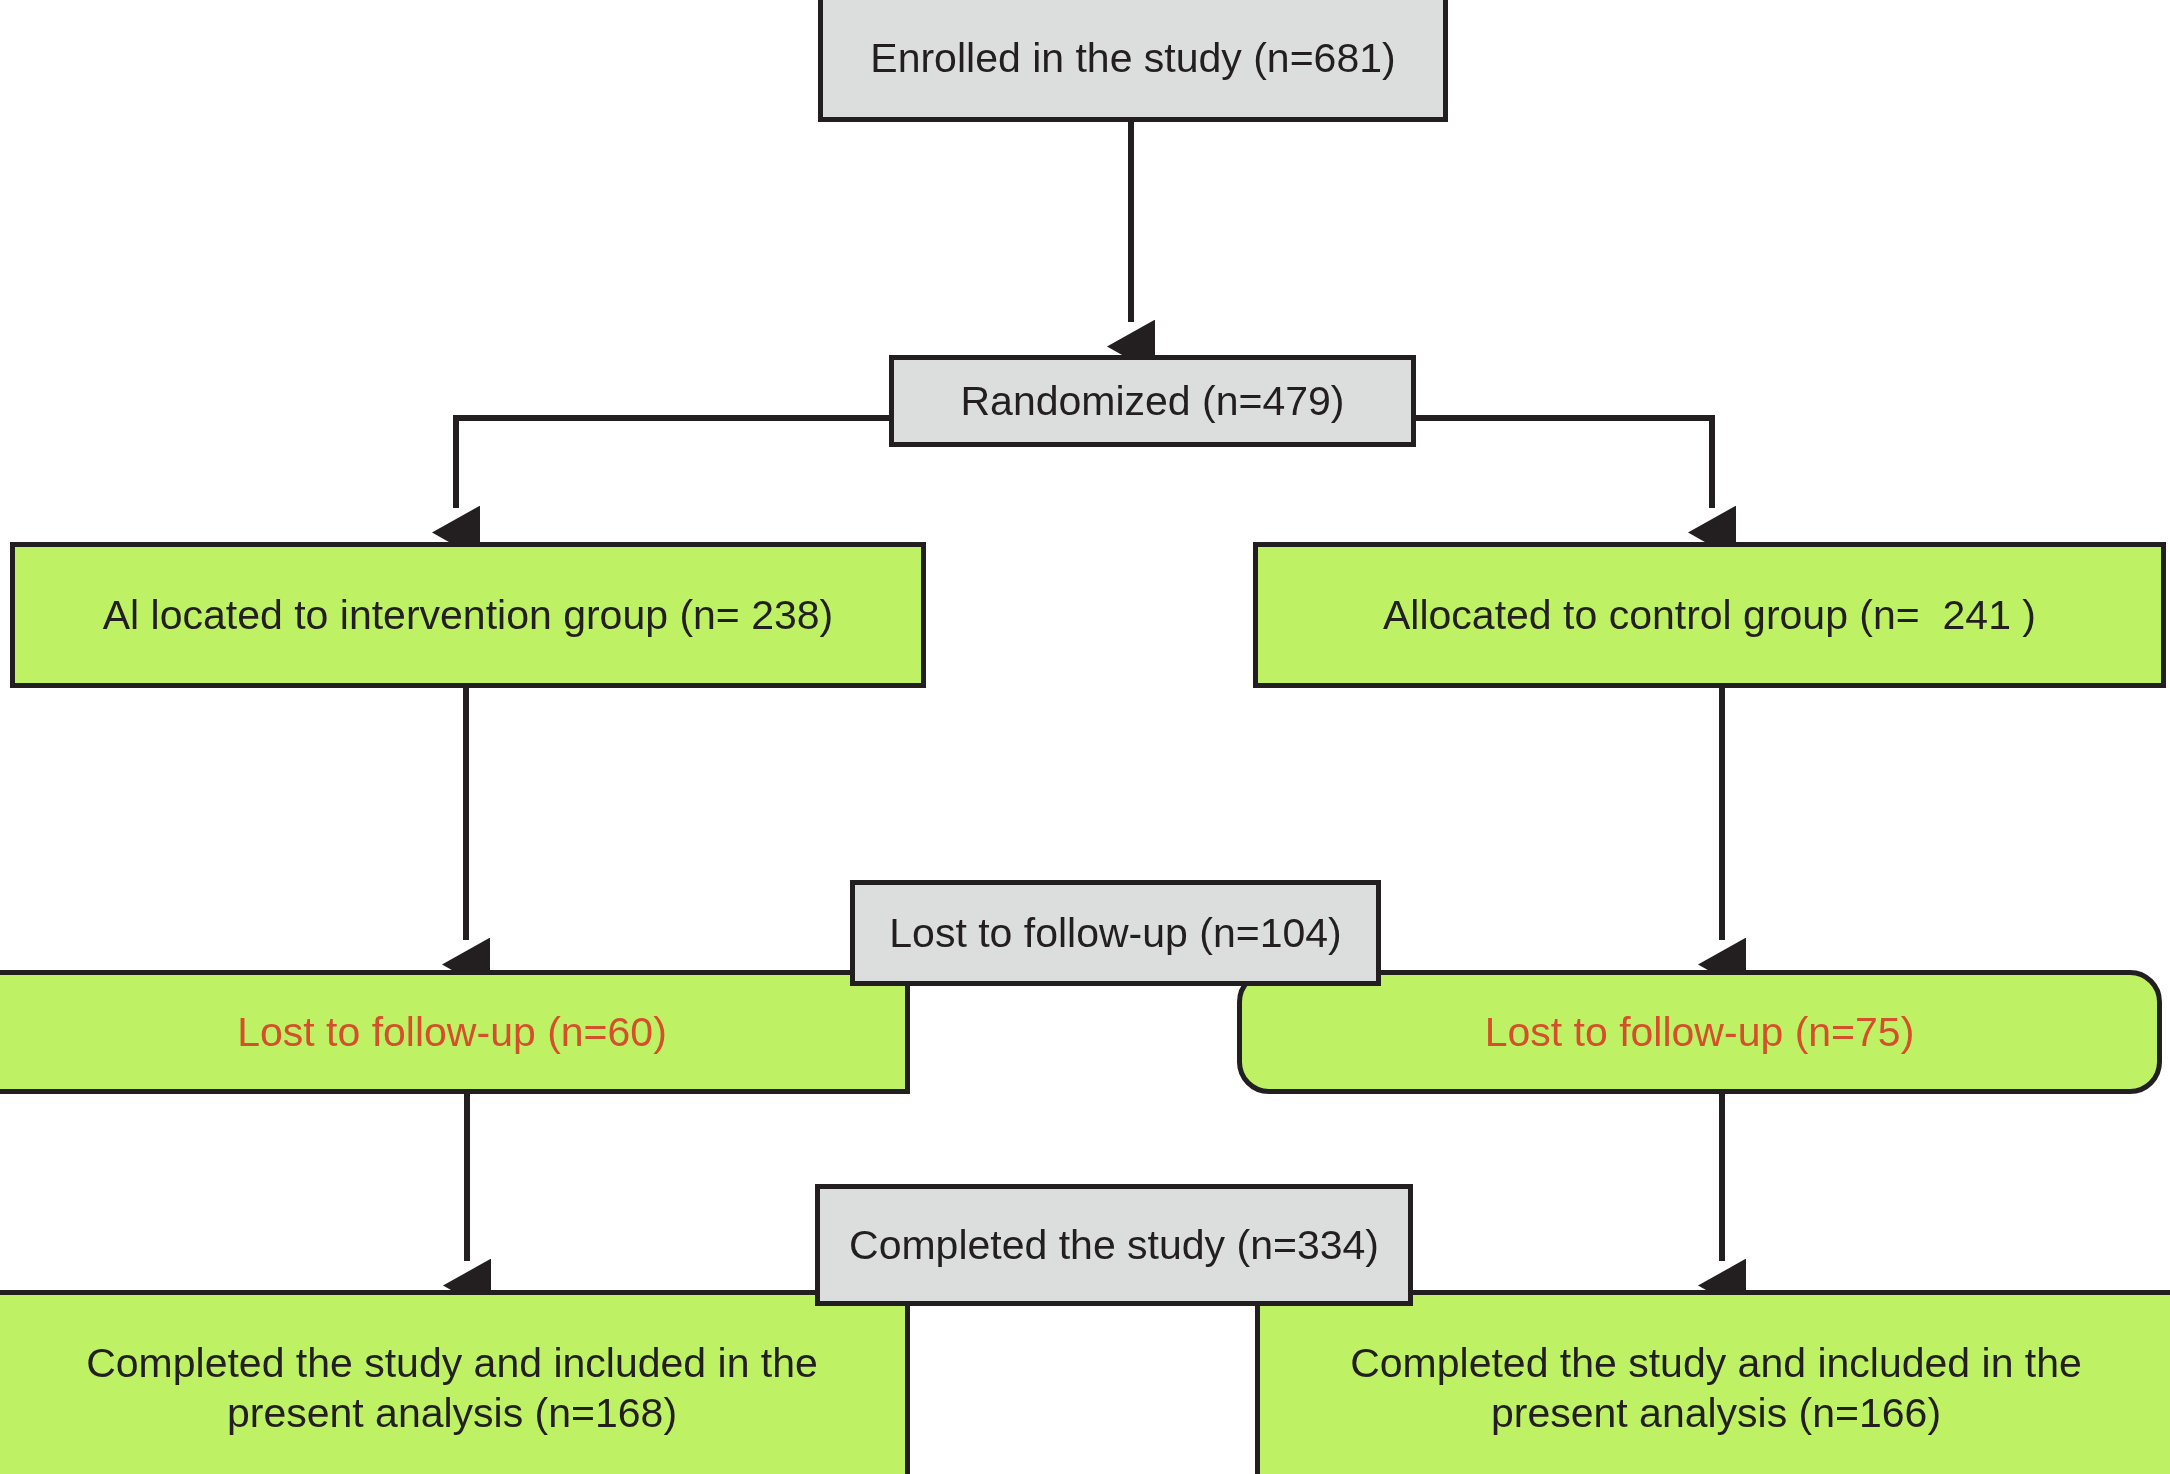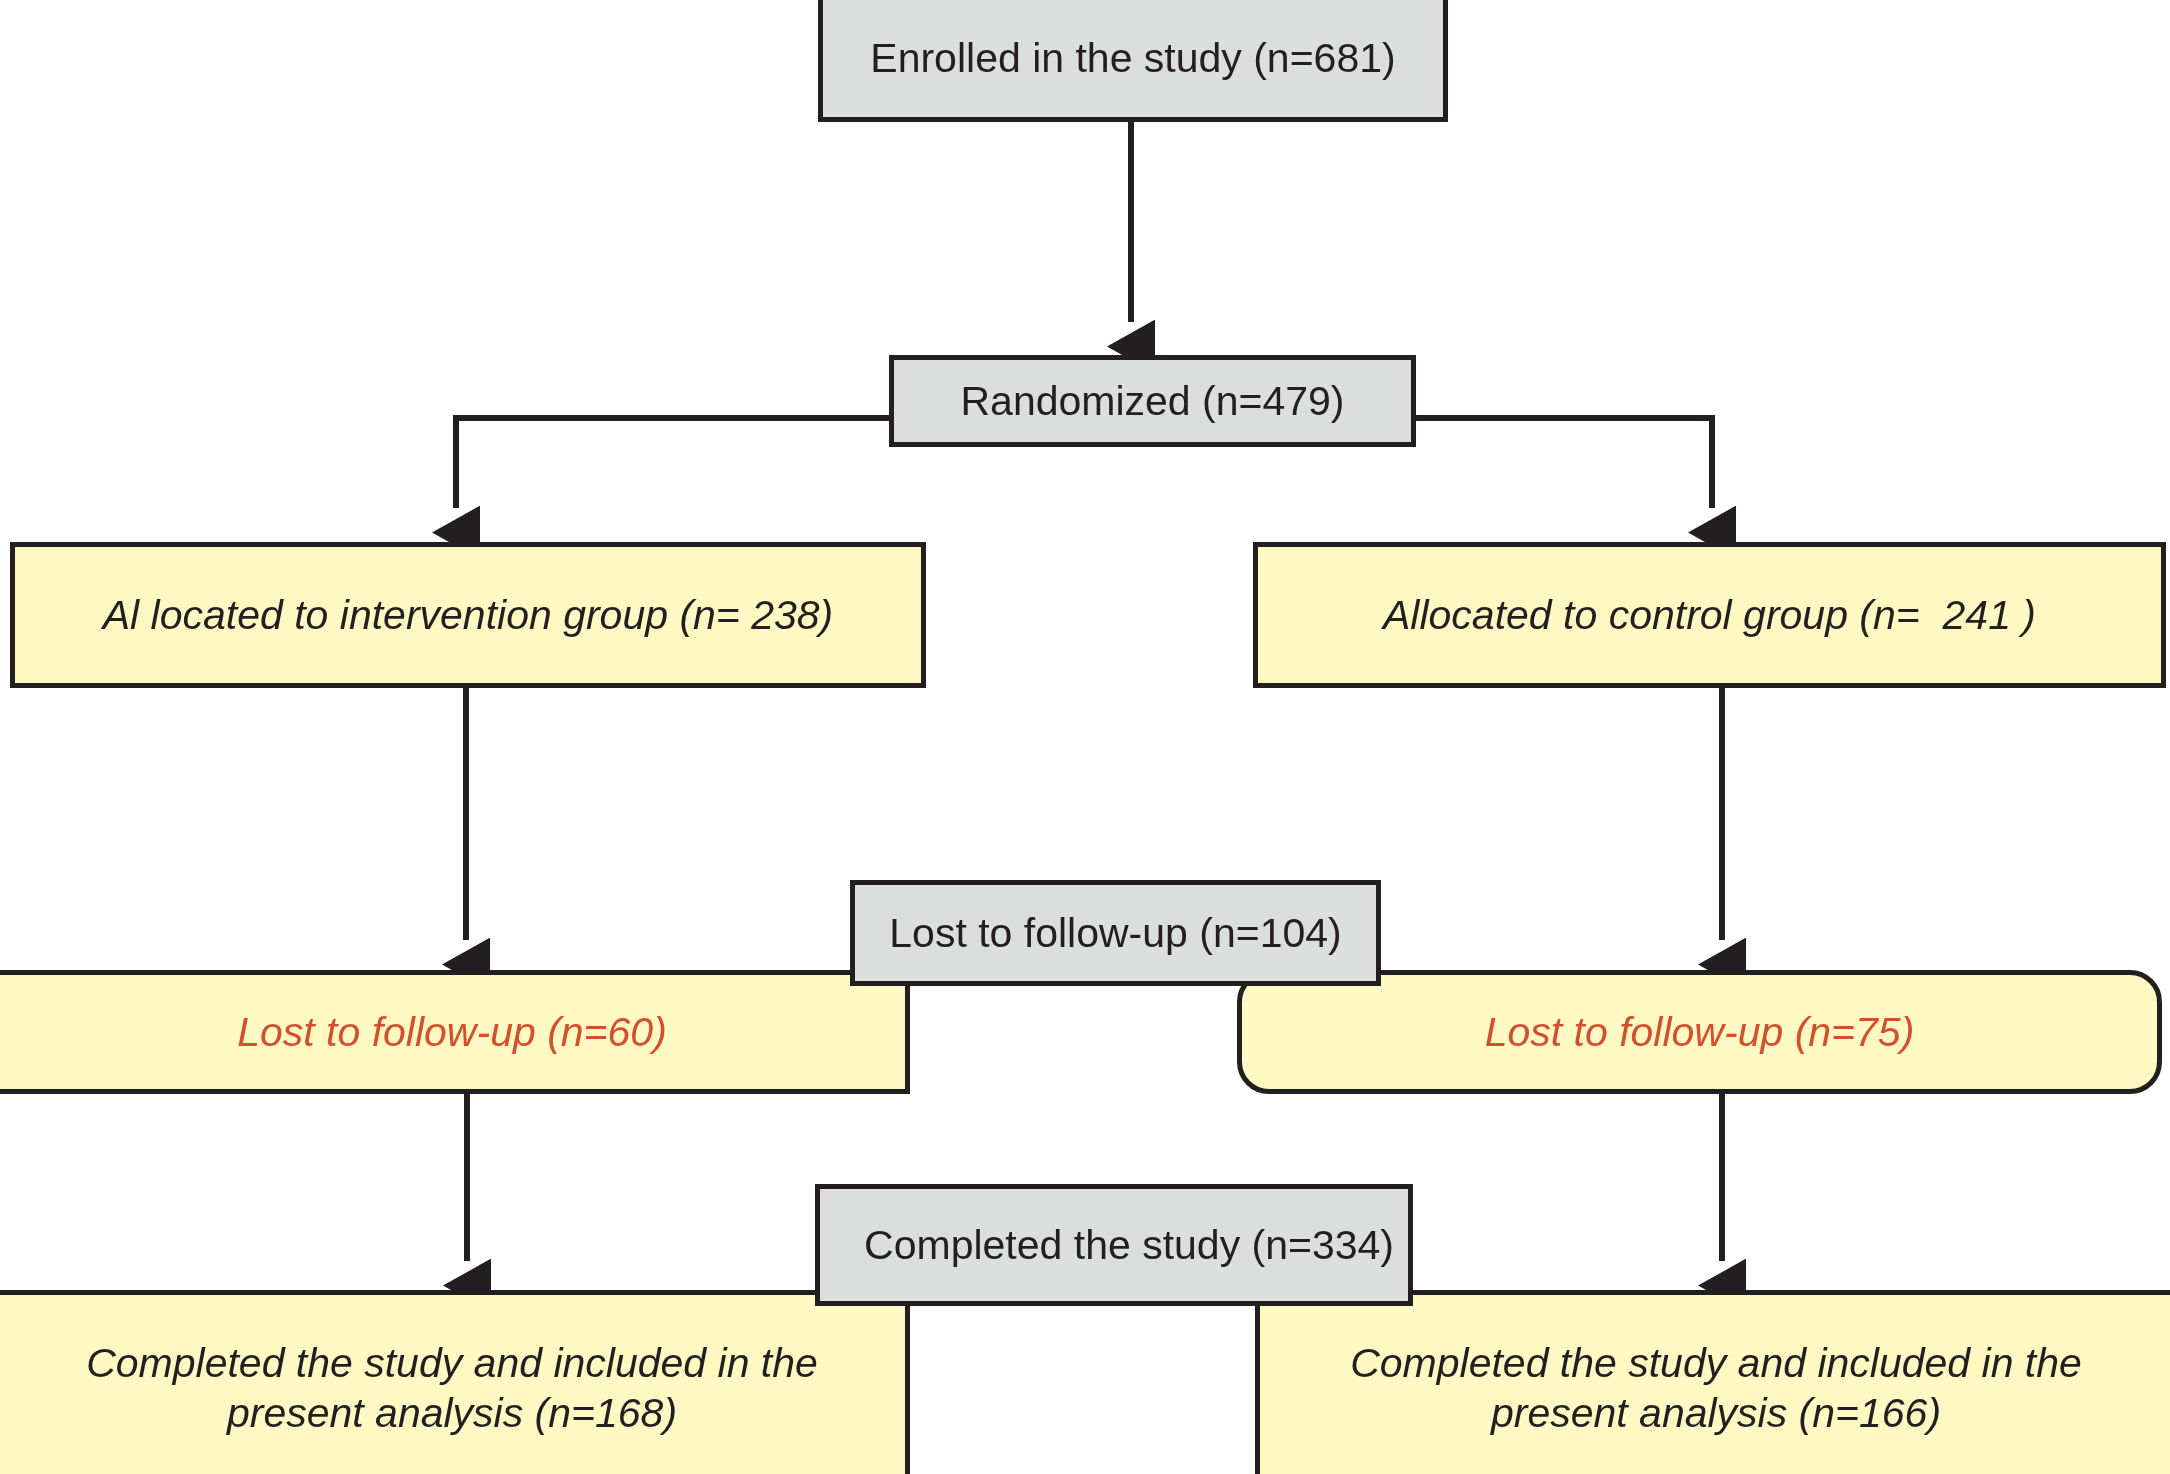--- a/index.html
+++ b/index.html
@@ -32,38 +32,37 @@
     justify-content: center;
     text-align: center;
     color: #231f20;
     line-height: 1.22;
     z-index: 3;
   }
   .node.shaded {
     background: #dcdede;
   }
   .node.plain {
-    background: #fef9c3;
-    font-style: italic;
+    background: #bef264;
   }
   .node-label {
     display: block;
     padding: 0 14px;
     white-space: pre-wrap;
   }
 
   
   #node-enrolled      { left: 818px;  top: -6px;    width: 630px;  height: 128px; font-size: 41px; }
   #node-randomized    { left: 889px;  top: 355px;   width: 527px;  height: 92px; font-size: 41px; }
   #node-alloc-left    { left: 10px;   top: 542px;   width: 916px;  height: 146px; font-size: 41px; }
   #node-alloc-right   { left: 1253px; top: 542px;   width: 913px;  height: 146px; font-size: 41px; }
   #node-lost-mid      { left: 850px;  top: 880px;   width: 531px;  height: 106px; font-size: 41px; }
   #node-lost-left     { left: -6px;   top: 970px;   width: 916px;  height: 124px; font-size: 41px; }
   #node-lost-right    { left: 1237px; top: 970px;   width: 925px;  height: 124px; font-size: 41px; border-radius: 32px; }
-  #node-completed-mid { left: 815px;  top: 1184px;  width: 598px;  height: 122px; font-size: 41px; justify-content: flex-end; }
+  #node-completed-mid { left: 815px;  top: 1184px;  width: 598px;  height: 122px; font-size: 41px; }
   #node-final-left    { left: -6px;   top: 1290px;  width: 916px;  height: 196px; font-size: 41px; }
   #node-final-right   { left: 1255px; top: 1290px;  width: 922px;  height: 196px; font-size: 41px; }
 
   
   #node-lost-mid      { z-index: 6; }
   #node-completed-mid { z-index: 6; }
   #node-enrolled, #node-randomized { z-index: 6; }
 
   .lost-text { color: #d4502c; }
 </style>

